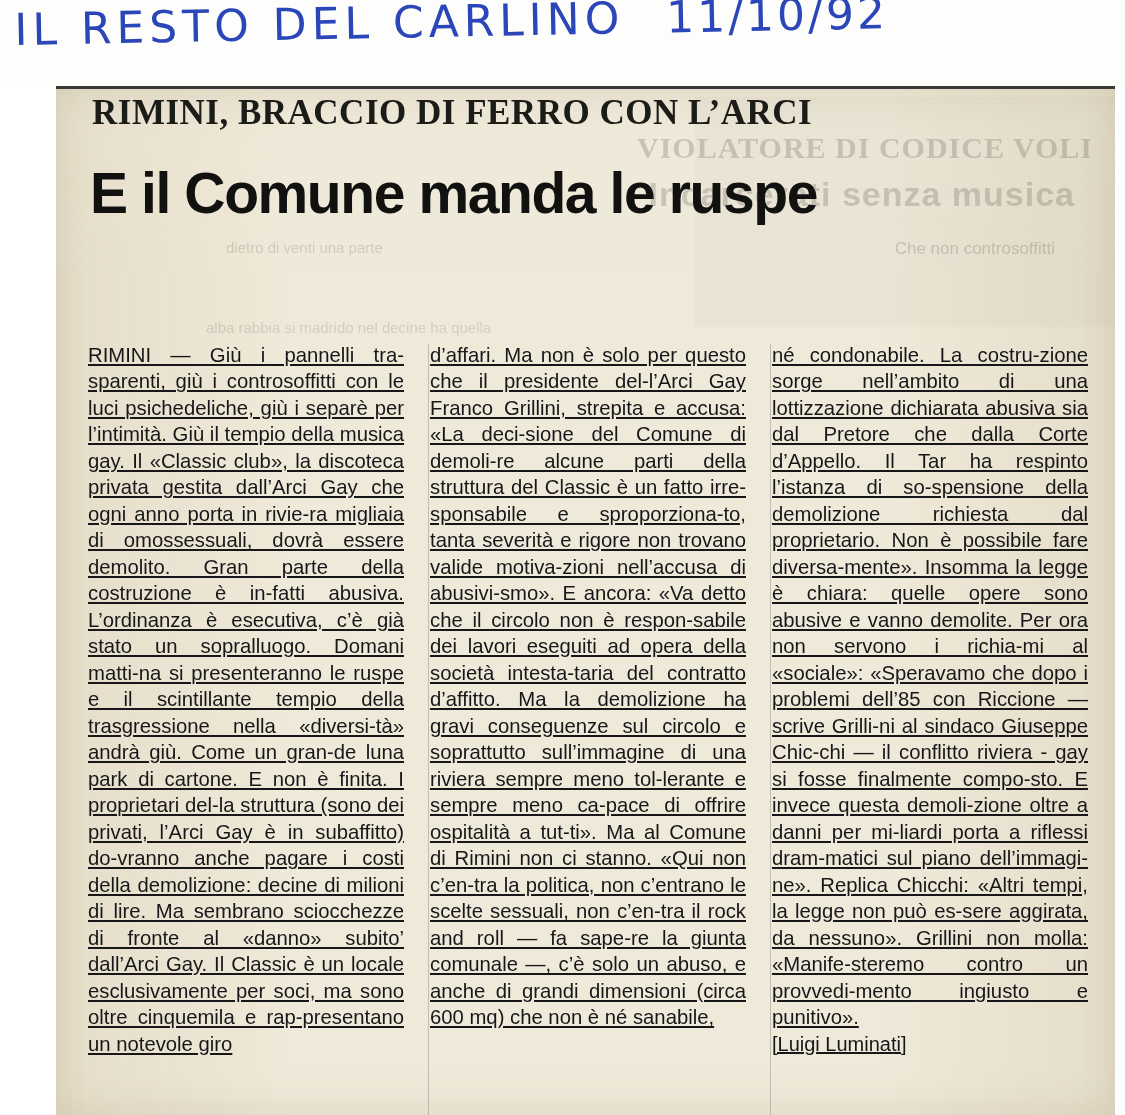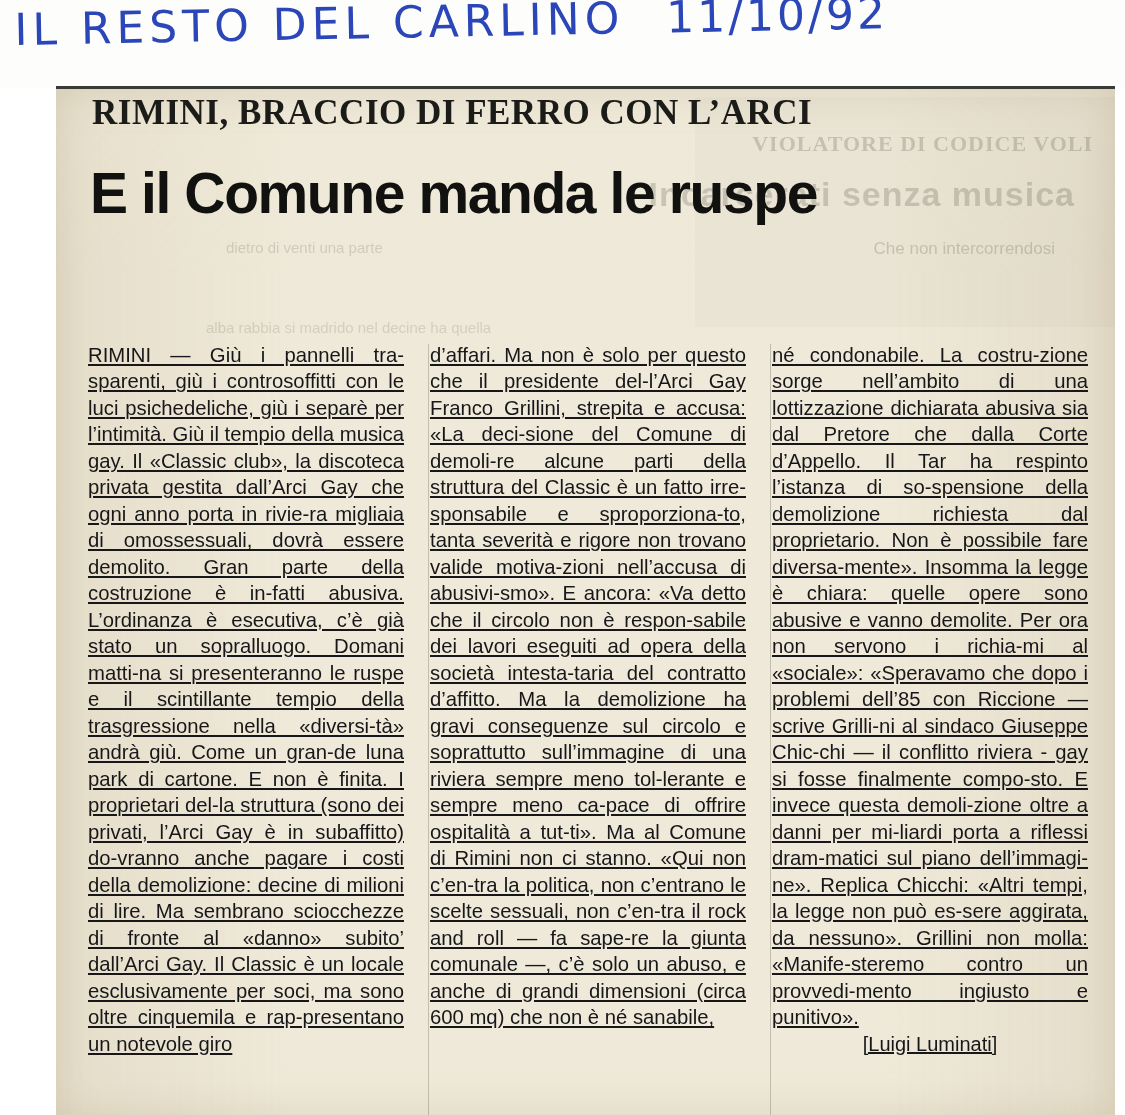--- a/index.html
+++ b/index.html
@@ -77,21 +77,21 @@
 
   .ghost {
     position: absolute;
     color: rgba(70,68,60,0.22);
     font-weight: 700;
     font-family: "Liberation Serif", serif;
     pointer-events: none;
     user-select: none;
     white-space: nowrap;
   }
-  .ghost-1 { right: 22px; top: 42px; font-size: 22px; letter-spacing: 1px; margin-left: 20px; }
+  .ghost-1 { right: 22px; top: 42px; font-size: 30px; letter-spacing: 1px; margin-left: 20px; }
   .ghost-2 { right: 40px; top: 86px; font-size: 34px; letter-spacing: 1px; font-family: "Liberation Sans", sans-serif;}
   .ghost-3 { right: 60px; top: 150px; font-size: 17px; font-weight: 400; font-family: "Liberation Sans", sans-serif;}
   .ghost-4 { left: 170px; top: 150px; font-size: 15px; font-weight: 400; font-family: "Liberation Sans", sans-serif; color: rgba(70,68,60,0.18); text-align: center;}
   .ghost-5 { left: 150px; top: 230px; font-size: 15px; font-weight: 400; font-family: "Liberation Sans", sans-serif; color: rgba(70,68,60,0.16);}
 
   
   .kicker {
     position: absolute;
     left: 36px;
     top: 4px;
@@ -132,21 +132,21 @@
     line-height: 1.305;
     color: #17171a;
     text-align: justify;
     text-justify: inter-word;
     hyphens: manual;
   }
   .col p { margin: 0; text-decoration: underline; }
   .col .lead { font-weight: 400; }
   .byline {
     margin-top: 6px;
-    text-align: center;
+    text-align: left;
     font-size: 20px;
   }
 
   
   .rule {
     position: absolute;
     top: 255px;
     width: 1px;
     height: 845px;
     background: rgba(90,88,78,0.30);
@@ -174,21 +174,21 @@
   <div class="hand-strip">
     <div class="handwriting">
       <span>IL RESTO DEL CARLINO</span><span class="date">11/10/92</span>
     </div>
   </div>
 
   <div class="paper">
 
     <div class="ghost ghost-1">VIOLATORE DI CODICE VOLI</div>
     <div class="ghost ghost-2">Incarcerati senza musica</div>
-    <div class="ghost ghost-3">Che non intercorrendosi</div>
+    <div class="ghost ghost-3">Che non controsoffitti</div>
     <div class="ghost ghost-4">dietro di venti una parte</div>
     <div class="ghost ghost-5">alba rabbia si madrido nel decine ha quella</div>
 
     <div class="kicker">RIMINI, BRACCIO DI FERRO CON L’ARCI</div>
 
     <div class="headline">
       <span class="l2">E il Comune manda le ruspe</span>
     </div>
 
     <div class="rule rule-1"></div>

